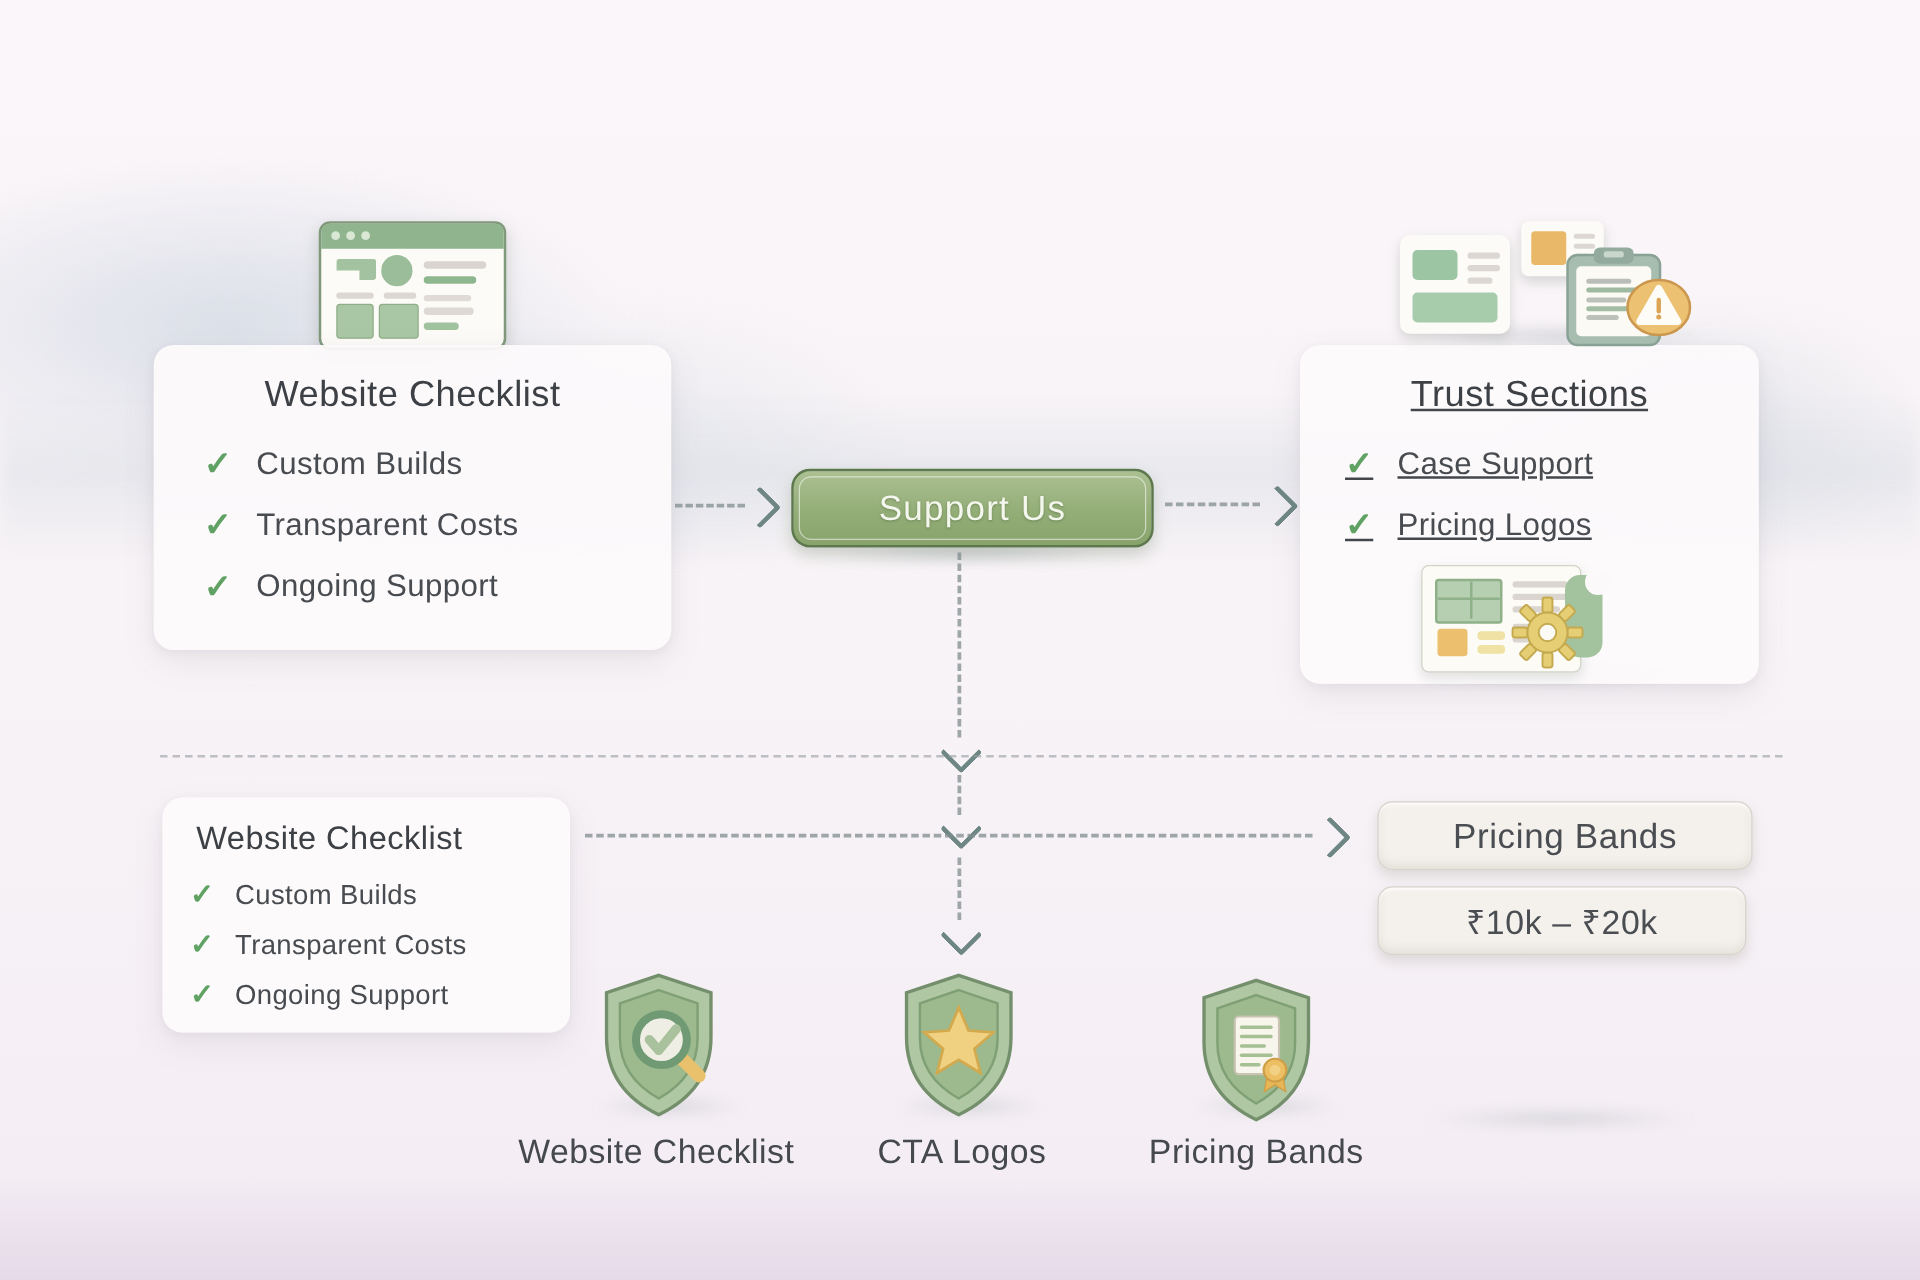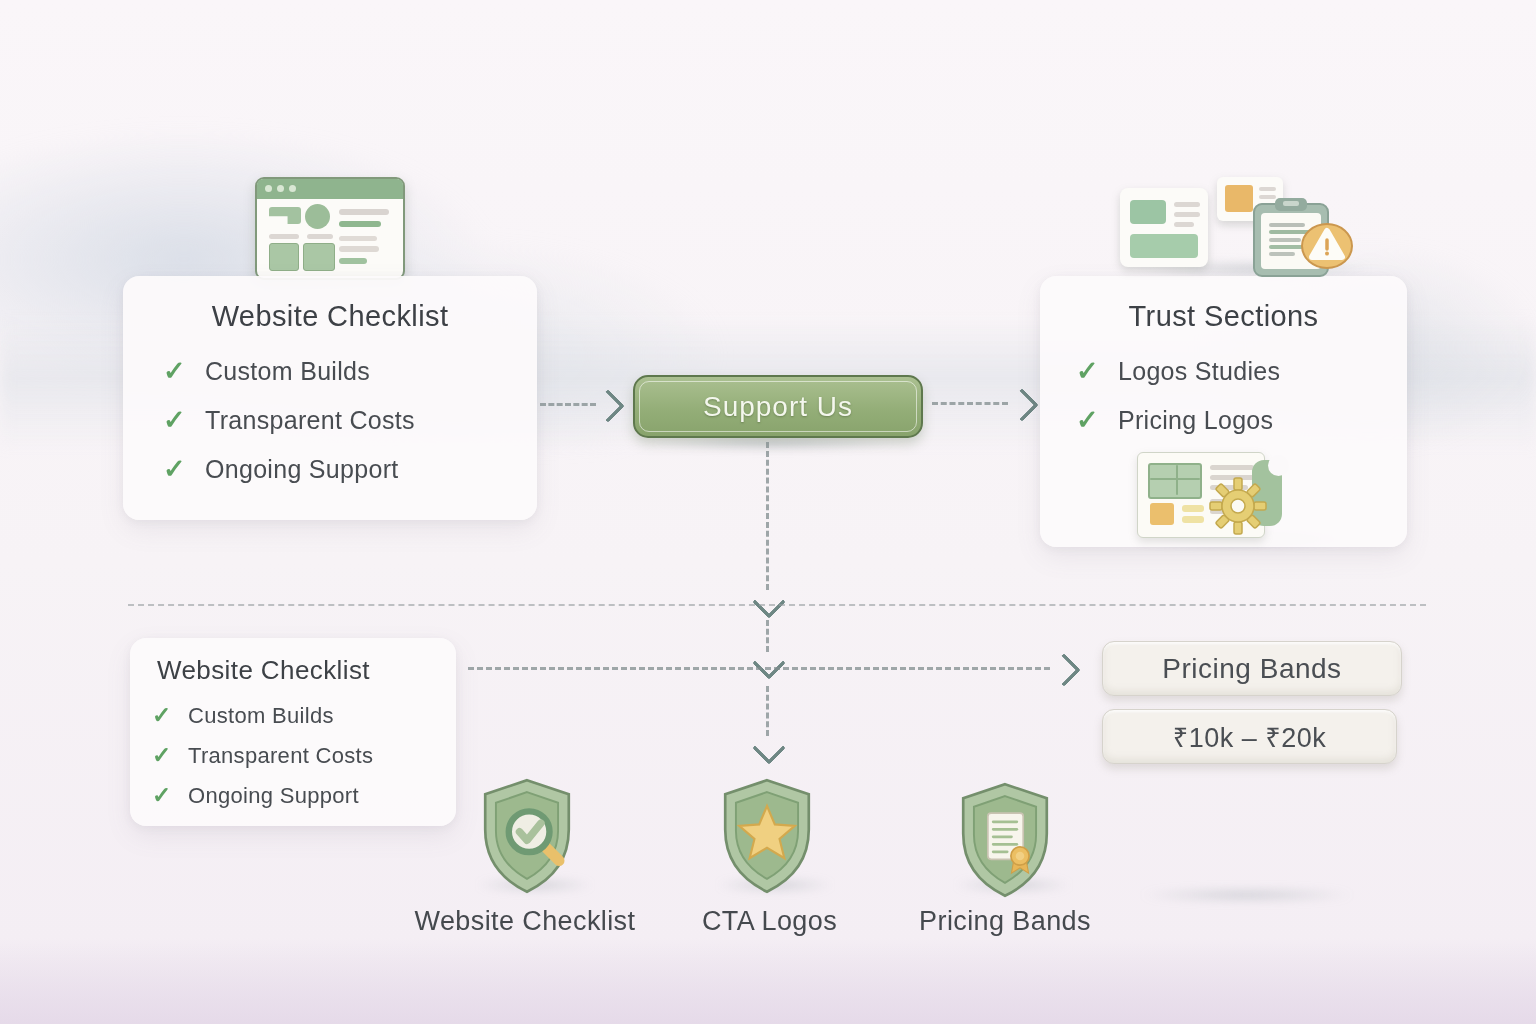--- a/index.html
+++ b/index.html
@@ -141,26 +141,26 @@
   <div class="abs dash-v" style="left:766px;top:620px;height:32px;"></div>
   <div class="abs chev chev-d" style="left:757px;top:651px;"></div>
   <div class="abs dash-v" style="left:766px;top:686px;height:50px;"></div>
   <div class="abs chev chev-d" style="left:757px;top:736px;"></div>
 
   <div class="abs divider" style="left:128px;top:604px;width:1298px;"></div>
 
   <div class="abs dash-h" style="left:468px;top:667px;width:582px;"></div>
   <div class="abs chev chev-r" style="left:1052px;top:658px;"></div>
 
-  <div class="abs panel" style="left:1040px;top:276px;width:367px;height:271px;">
+  <div class="abs panel" style="left:1040px;top:276px;width:367px;height:271px;text-decoration:underline;">
     <div class="panel-title" style="text-align:center;margin-top:24px;font-size:29px;">Trust Sections</div>
     <div style="margin:22px 0 0 36px;">
       <div class="check-row" style="margin-bottom:17px;">
         <span class="check-glyph" style="font-size:27px;width:42px;">✓</span>
-        <span class="check-label" style="font-size:25px;">Logos Studies</span>
+        <span class="check-label" style="font-size:25px;">Case Support</span>
       </div>
       <div class="check-row">
         <span class="check-glyph" style="font-size:27px;width:42px;">✓</span>
         <span class="check-label" style="font-size:25px;">Pricing Logos</span>
       </div>
     </div>
   </div>
 
   <div class="abs mini-card" style="left:1120px;top:188px;width:88px;height:79px;">
     <div class="b-el" style="left:10px;top:12px;width:36px;height:24px;background:#9cc5a4;border-radius:4px;"></div>

